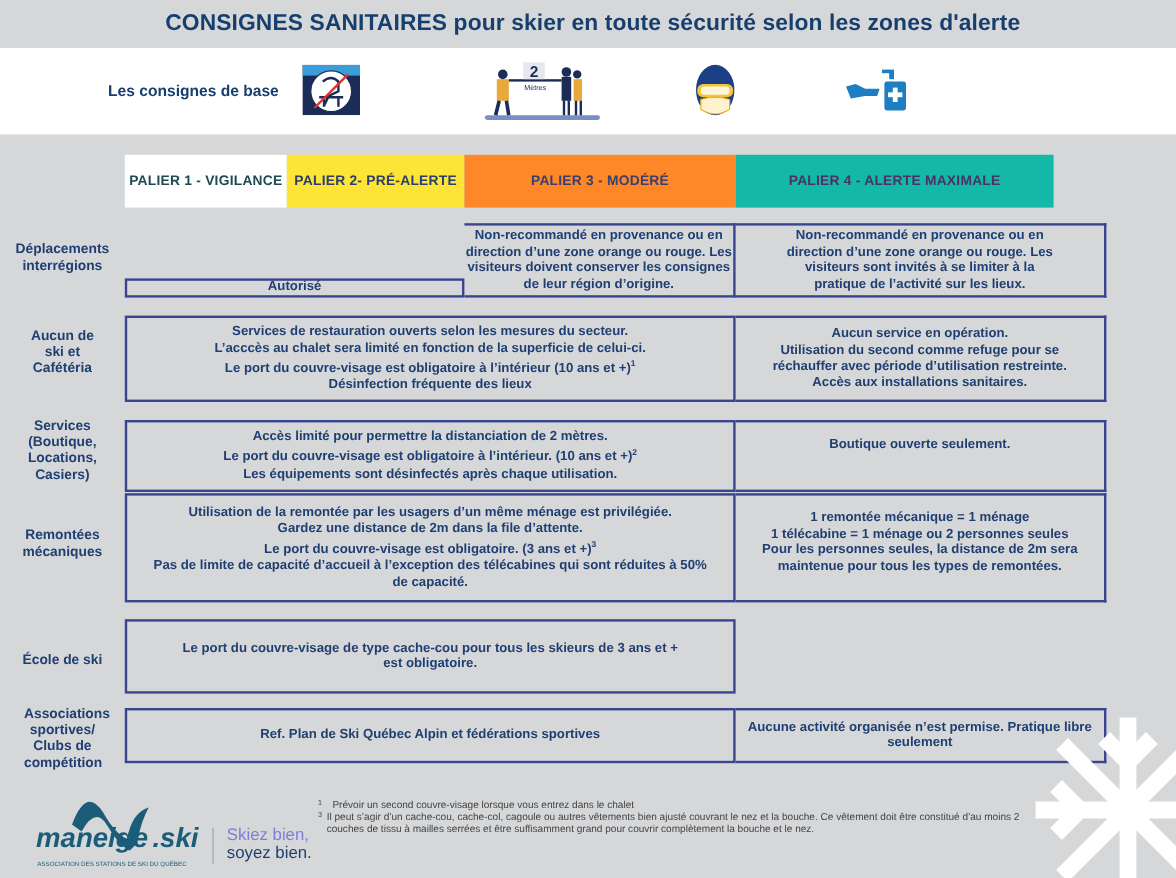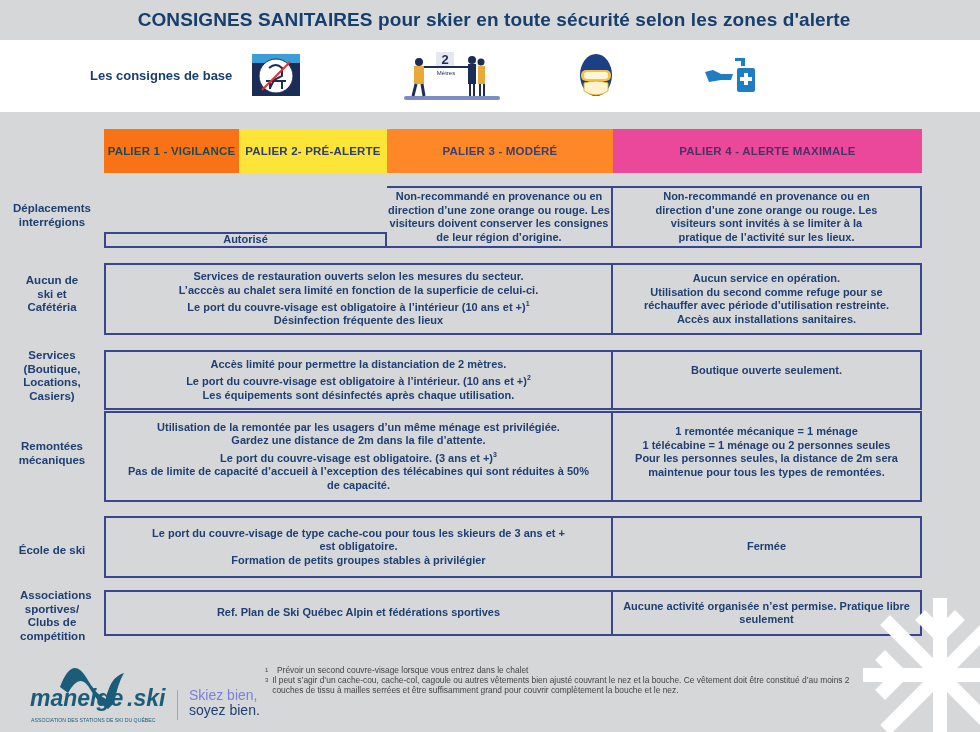--- a/index.html
+++ b/index.html
@@ -4,24 +4,24 @@
 <style>
   html, body { margin:0; padding:0; }
   body { width:980px; height:732px; background:#d6d7d9; font-family:"Liberation Sans", sans-serif; position:relative; overflow:hidden; color:#1f3f72; }
   .title-bar { position:absolute; left:4px; top:0; width:980px; height:40px; background:#d6d7d9; display:flex; align-items:center; justify-content:center; }
   .title { font-weight:bold; font-size:19px; color:#173f6e; letter-spacing:0.1px; }
   .base-band { position:absolute; left:0; top:40px; width:980px; height:72px; background:#ffffff; }
   .base-label { position:absolute; left:50px; top:28px; font-weight:bold; font-size:13px; color:#173f6e;margin-left:40px; }
   .icon-box { position:absolute; }
   .tiers { position:absolute; left:104px; top:129px; height:44px; display:flex; }
   .tier { height:44px; display:flex; align-items:center; justify-content:center; font-size:11.5px; font-weight:bold; letter-spacing:0.2px; }
-  .t1 { width:135px; background:#f97316; color:#1d4a53; }
+  .t1 { width:135px; background:#ffffff; color:#1d4a53; }
   .t2 { width:148px; background:#fde436; color:#2a3f6e; }
   .t3 { width:226px; background:#fe8828; color:#3a3f6e; }
-  .t4 { width:309px; background:#ec4899; color:#4a3268; }
+  .t4 { width:265px; background:#14b8a6; color:#4a3268; }
   .row-label { position:absolute; left:0; width:104px; text-align:center; font-weight:bold; font-size:11.5px; line-height:13.5px; color:#1f3f72; }
   .row { position:absolute; left:104px; width:818px; display:flex; }
   .cell { border:2px solid #3a4590; box-sizing:border-box; display:flex; align-items:center; justify-content:center; text-align:center; font-weight:bold; font-size:11px; line-height:13.5px; color:#1f3f72; background:transparent; padding:0 6px; }
   .cell + .cell { border-left:none; }
   .cell sup { font-size:7px; }
   .c12 { width:283px;margin-top:46px; }
   .c3 { width:226px; }
   .c123 { width:509px; }
   .c4 { width:309px; }
   .footnotes { position:absolute; left:265px; top:665px; width:600px; font-size:8.4px; line-height:10.2px; color:#444; }
@@ -157,25 +157,21 @@
       <div>Pour les personnes seules, la distance de 2m sera maintenue pour tous les types de remontées.</div>
     </div>
   </div>
 </div>
 
 <div class="row-label" style="top:544px;">École de ski</div>
 <div class="row" style="top:516px;height:62px;">
   <div class="cell c123" style="padding:0 40px;">
     <div>
       <div>Le port du couvre-visage de type cache-cou pour tous les skieurs de 3 ans et + est obligatoire.</div>
-      <div>Formation de petits groupes stables à privilégier</div>
-    </div>
-  </div>
-  <div class="cell c4">
-    <div>Fermée</div>
+    </div>
   </div>
 </div>
 
 <div class="row-label" style="top:589px;padding:0 20px;box-sizing:border-box;">Associations sportives/ Clubs de compétition</div>
 <div class="row" style="top:590px;height:46px;">
   <div class="cell c123">
     <div>Ref. Plan de Ski Québec Alpin et fédérations sportives</div>
   </div>
   <div class="cell c4" style="padding:0 8px;">
     <div>Aucune activité organisée n’est permise. Pratique libre seulement</div>

